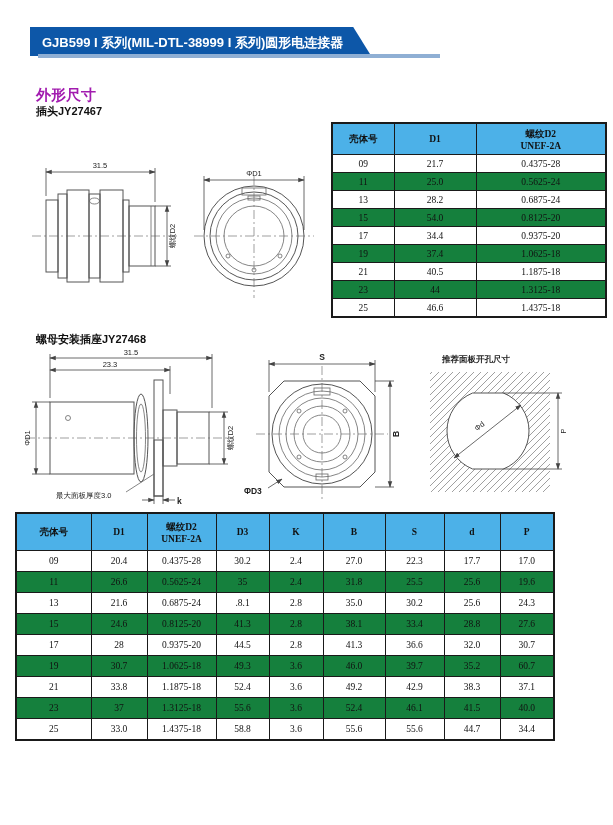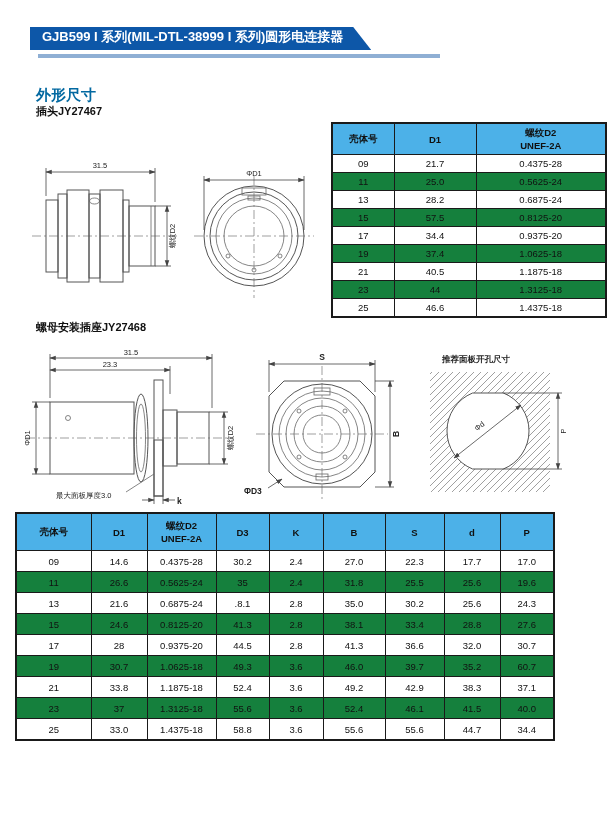--- a/index.html
+++ b/index.html
@@ -2,33 +2,33 @@
 <html><head>
 <meta charset="utf-8">
 <style>
   html,body{margin:0;padding:0;}
   body{width:613px;height:825px;background:#ffffff;position:relative;overflow:hidden;
        font-family:"Liberation Sans","DejaVu Sans",sans-serif;color:#111;}
   .abs{position:absolute;}
 
   
   .banner{left:30px;top:27px;display:inline-block;background:#0d57a8;color:#fff;
-          font-weight:bold;font-size:13px;line-height:16px;padding:2px 28px 5px 12px;
+          font-weight:bold;font-size:13px;line-height:16px;padding:8px 28px 5px 12px;
           clip-path:polygon(0 0,calc(100% - 18px) 0,100% 100%,0 100%);white-space:nowrap;}
   .banner-strip{left:38px;top:54px;width:402px;height:4px;background:#8fafd4;}
 
   
-  .section-title{left:36px;top:86px;font-size:15px;font-weight:bold;color:#0369a1;}
+  .section-title{left:36px;top:86px;font-size:15px;font-weight:bold;color:#a21caf;}
   .sub-label{font-size:11px;font-weight:bold;color:#111;}
   .plug-label{left:36px;top:104px;}
-  .recept-label{left:36px;top:320px;}
+  .recept-label{left:36px;top:332px;}
 
   
   table{border-collapse:collapse;table-layout:fixed;background:#fff;}
-  .dtable{border:2px solid #1a1a1a;font-size:9.5px;text-align:center;}
+  .dtable{border:2px solid #1a1a1a;font-size:9.5px;text-align:center;font-family:Liberation Serif, serif;}
   .dtable th{background:#4cb1e8;border:1px solid #1a1a1a;font-weight:bold;
              white-space:pre-line;padding:1px 0;color:#111;}
   .dtable td{border:1px solid #1a1a1a;padding:0;color:#111;}
   .dtable tr.alt td{background:#15803d;}
   #plug-table{left:331px;top:122px;width:274px;}
   #plug-table th{height:28px;}
   #plug-table td{height:17px;}
   #recept-table{left:15px;top:512px;width:538px;}
   #recept-table th{height:34px;}
   #recept-table td{height:20px;}
@@ -130,21 +130,21 @@
         <td>25.0</td>
         <td>0.5625-24</td>
       </tr>
       <tr>
         <td>13</td>
         <td>28.2</td>
         <td>0.6875-24</td>
       </tr>
       <tr class="alt">
         <td>15</td>
-        <td>57.5</td>
+        <td>54.0</td>
         <td>0.8125-20</td>
       </tr>
       <tr>
         <td>17</td>
         <td>34.4</td>
         <td>0.9375-20</td>
       </tr>
       <tr class="alt">
         <td>19</td>
         <td>37.4</td>
@@ -287,21 +287,21 @@
       <th>K</th>
       <th>B</th>
       <th>S</th>
       <th>d</th>
       <th>P</th>
     </tr>
   </thead>
   <tbody>
       <tr>
         <td>09</td>
-        <td>14.6</td>
+        <td>20.4</td>
         <td>0.4375-28</td>
         <td>30.2</td>
         <td>2.4</td>
         <td>27.0</td>
         <td>22.3</td>
         <td>17.7</td>
         <td>17.0</td>
       </tr>
       <tr class="alt">
         <td>11</td>

